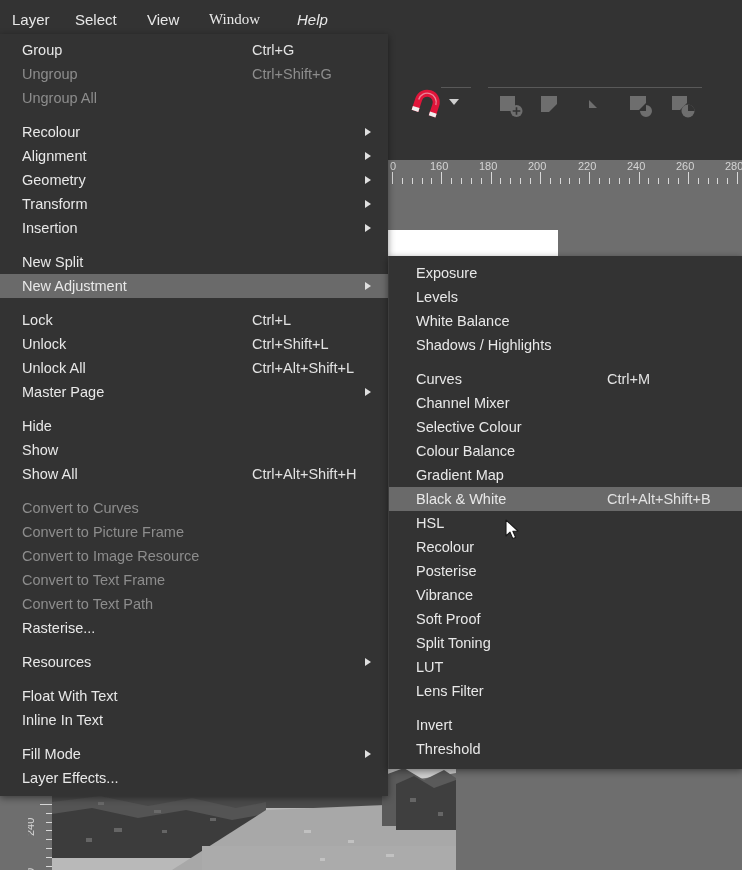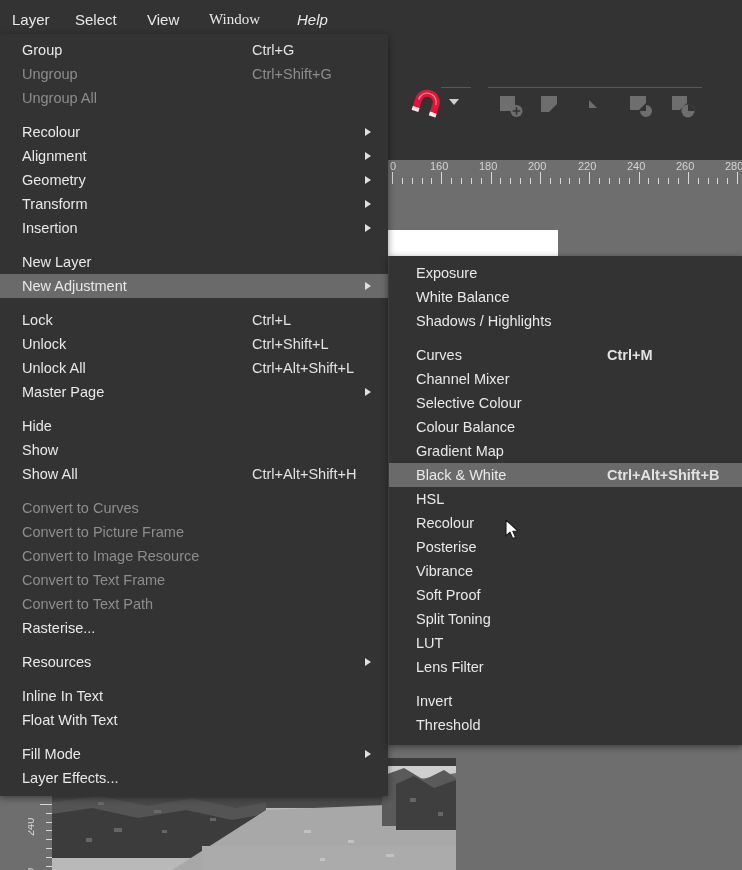--- a/index.html
+++ b/index.html
@@ -180,21 +180,21 @@
     position: absolute;
     left: 22px; top: 0;
   }
   #menu-adjustment .mi .mi-label { left: 27px; }
   .mi .mi-accel {
     position: absolute;
     top: 0;
     left: 252px;
     color: #e2e2e2;
   }
-  #menu-adjustment .mi .mi-accel { left: 218px; font-weight: bold; }
+  #menu-adjustment .mi .mi-accel { left: 218px; }
   .mi.disabled .mi-label,
   .mi.disabled .mi-accel { color: #8d8d8d; }
   .mi.highlight { background: #6a6a6a; }
   .mi .mi-arrow {
     position: absolute;
     right: 17px; top: 8px;
     width: 0; height: 0;
     border-top: 4.5px solid transparent;
     border-bottom: 4.5px solid transparent;
     border-left: 6px solid #e0e0e0;
@@ -410,21 +410,21 @@
       <div class="mi">
         <span class="mi-label">Transform</span>
         <span class="mi-arrow"></span>
       </div>
       <div class="mi">
         <span class="mi-label">Insertion</span>
         <span class="mi-arrow"></span>
       </div>
       <div class="mi-gap"></div>
       <div class="mi">
-        <span class="mi-label">New Layer</span>
+        <span class="mi-label">New Split</span>
       </div>
       <div class="mi highlight">
         <span class="mi-label">New Adjustment</span>
         <span class="mi-arrow"></span>
       </div>
       <div class="mi-gap"></div>
       <div class="mi">
         <span class="mi-label">Lock</span>
         <span class="mi-accel">Ctrl+L</span>
       </div>
@@ -470,38 +470,41 @@
       <div class="mi">
         <span class="mi-label">Rasterise...</span>
       </div>
       <div class="mi-gap"></div>
       <div class="mi">
         <span class="mi-label">Resources</span>
         <span class="mi-arrow"></span>
       </div>
       <div class="mi-gap"></div>
       <div class="mi">
+        <span class="mi-label">Float With Text</span>
+      </div>
+      <div class="mi">
         <span class="mi-label">Inline In Text</span>
       </div>
-      <div class="mi">
-        <span class="mi-label">Float With Text</span>
-      </div>
       <div class="mi-gap"></div>
       <div class="mi">
         <span class="mi-label">Fill Mode</span>
         <span class="mi-arrow"></span>
       </div>
       <div class="mi">
         <span class="mi-label">Layer Effects...</span>
       </div>
     </div>
 
   <div id="menu-adjustment" class="menu-panel">
       <div class="mi">
         <span class="mi-label">Exposure</span>
+      </div>
+      <div class="mi">
+        <span class="mi-label">Levels</span>
       </div>
       <div class="mi">
         <span class="mi-label">White Balance</span>
       </div>
       <div class="mi">
         <span class="mi-label">Shadows / Highlights</span>
       </div>
       <div class="mi-gap"></div>
       <div class="mi">
         <span class="mi-label">Curves</span>

